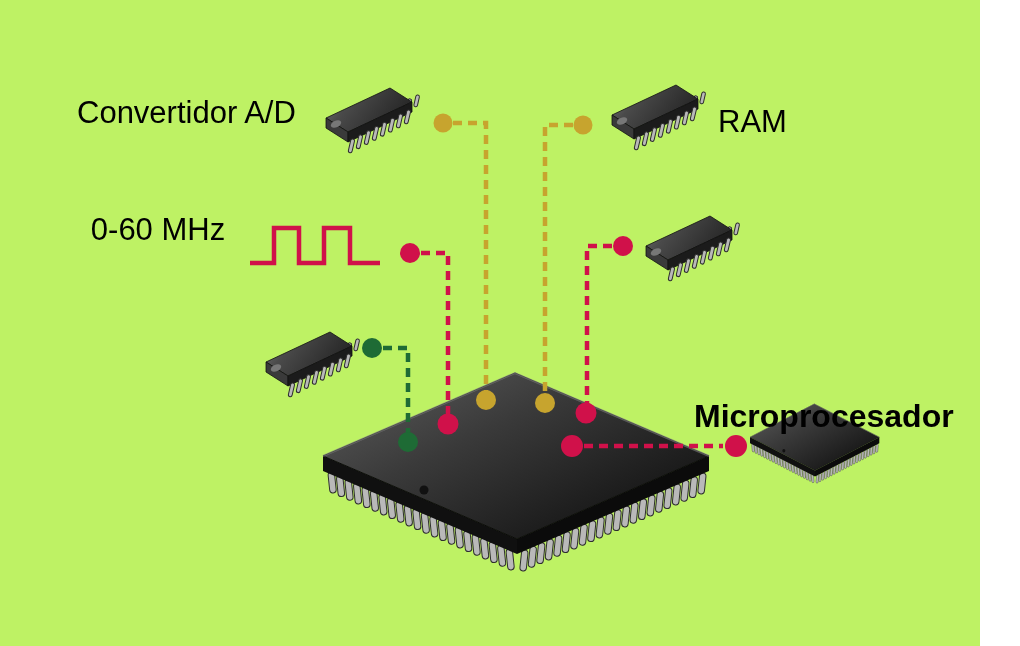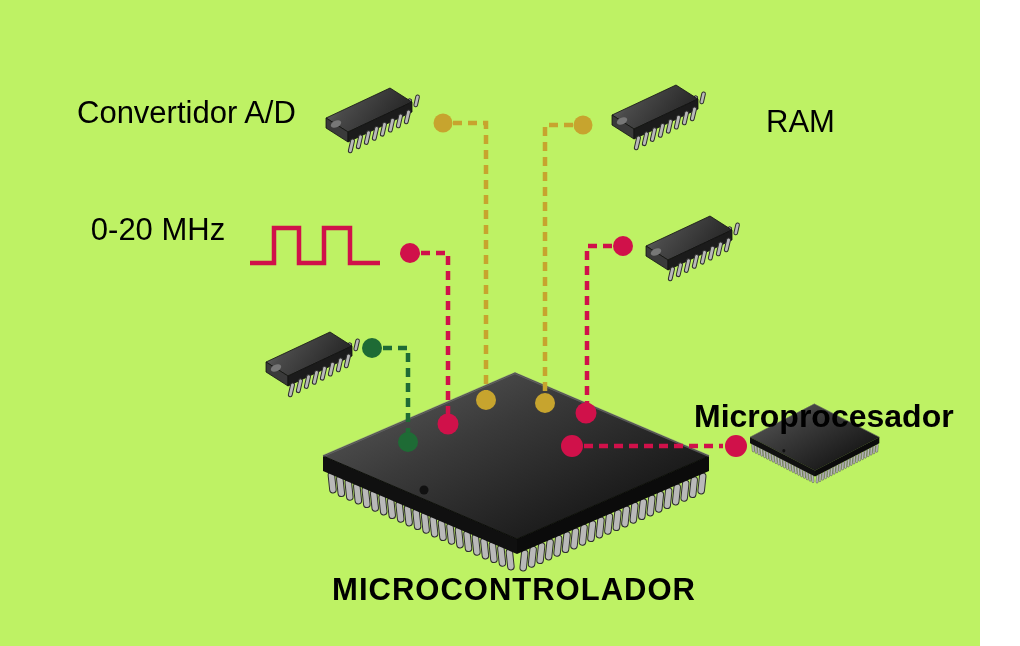--- a/index.html
+++ b/index.html
@@ -153,24 +153,23 @@
     <circle cx="410" cy="253" r="10" fill="#d0114a"></circle>
     <circle cx="448" cy="424" r="10.5" fill="#d0114a"></circle>
     <circle cx="372" cy="348" r="10" fill="#1e6b35"></circle>
     <circle cx="408" cy="442" r="10" fill="#1e6b35"></circle>
     <circle cx="572" cy="446" r="11" fill="#d0114a"></circle>
     <circle cx="736" cy="446" r="11" fill="#d0114a"></circle>
   </svg>
 
   <div class="lbl" style="left:77px;top:95px;">Convertidor A/D</div>
 
-  <div class="lbl" style="left:718px;top:104px;margin-left:48px;">RAM</div>
+  <div class="lbl" style="left:718px;top:104px;">RAM</div>
 
 
   <div class="osc-block" style="left:67px;top:213px;">
-    <div>0-20 MHz</div>
+    <div>0-60 MHz</div>
   </div>
 
 
   <div class="lbl bold" style="left:694px;top:360px;font-size:32px;margin-top:38px;">Microprocesador</div>
 
-  <div class="title" style="left:514px;top:572px;">MICROCONTROLADOR</div>
 </div>
 
 </body></html>

